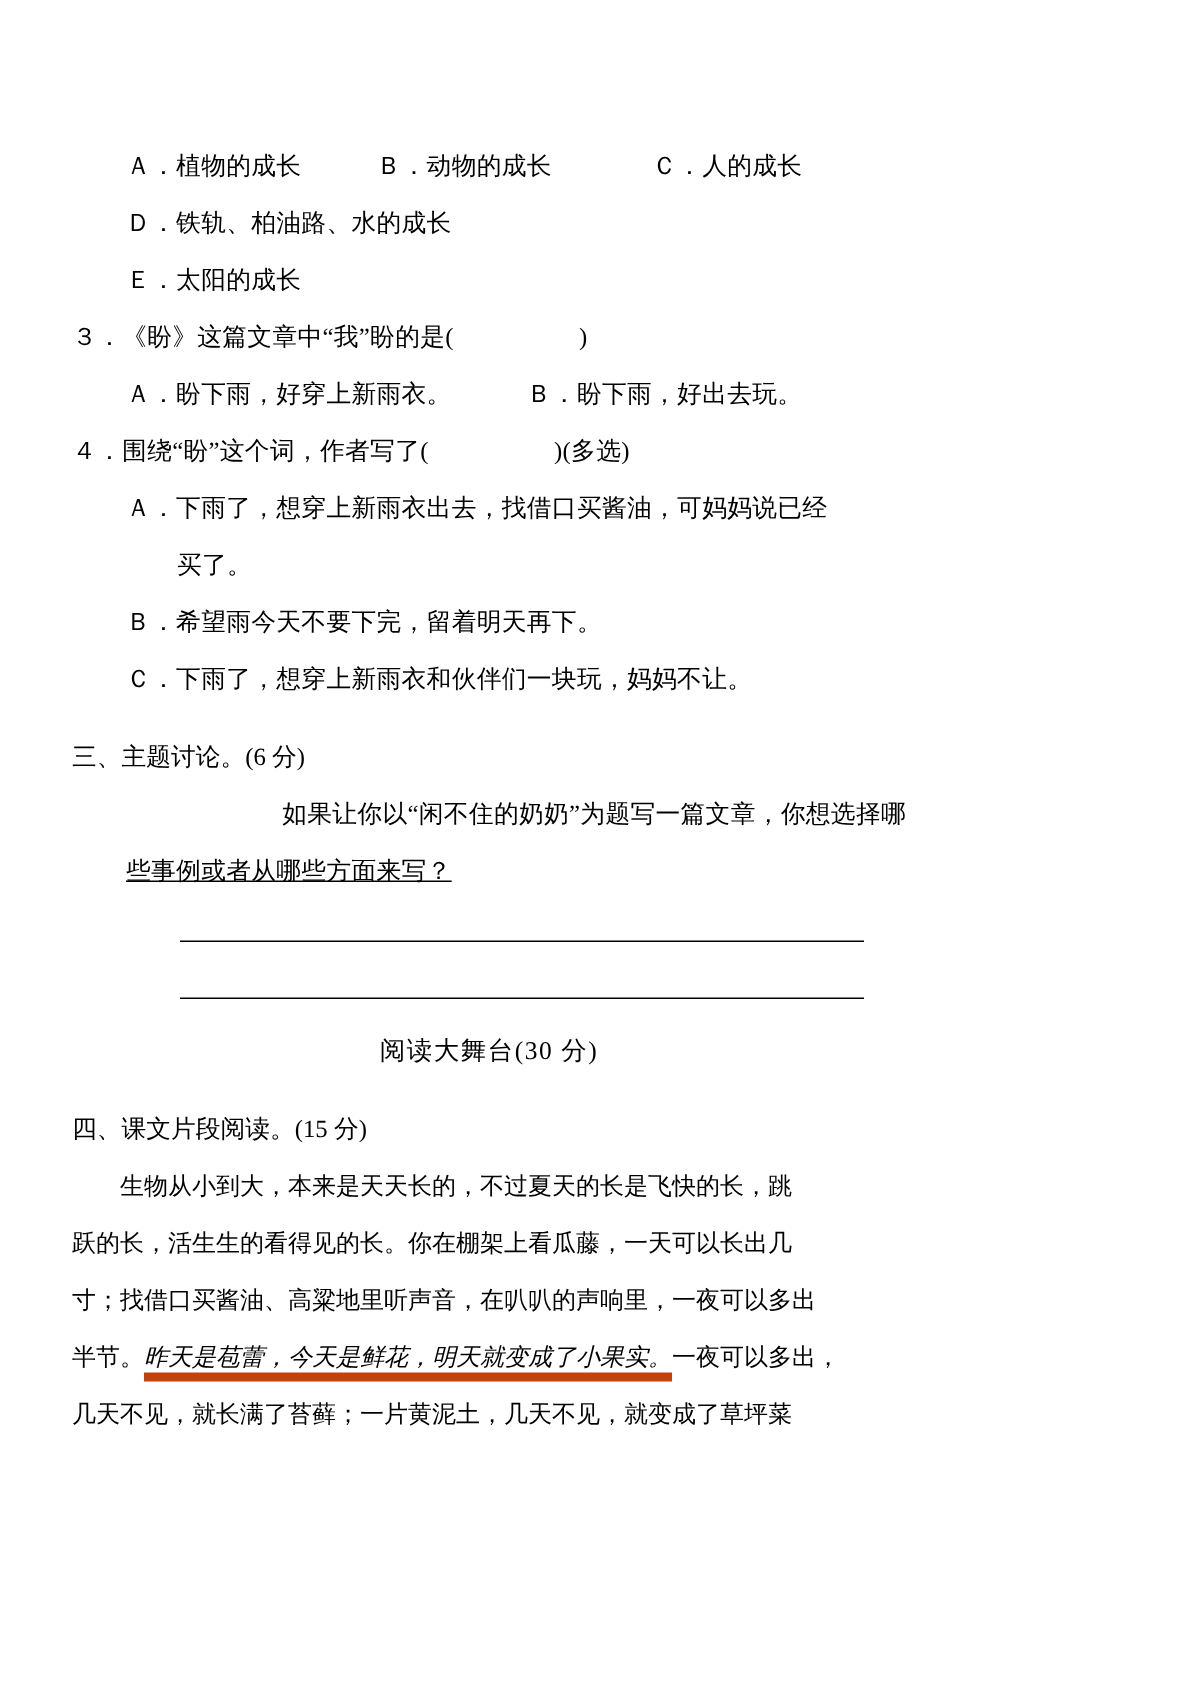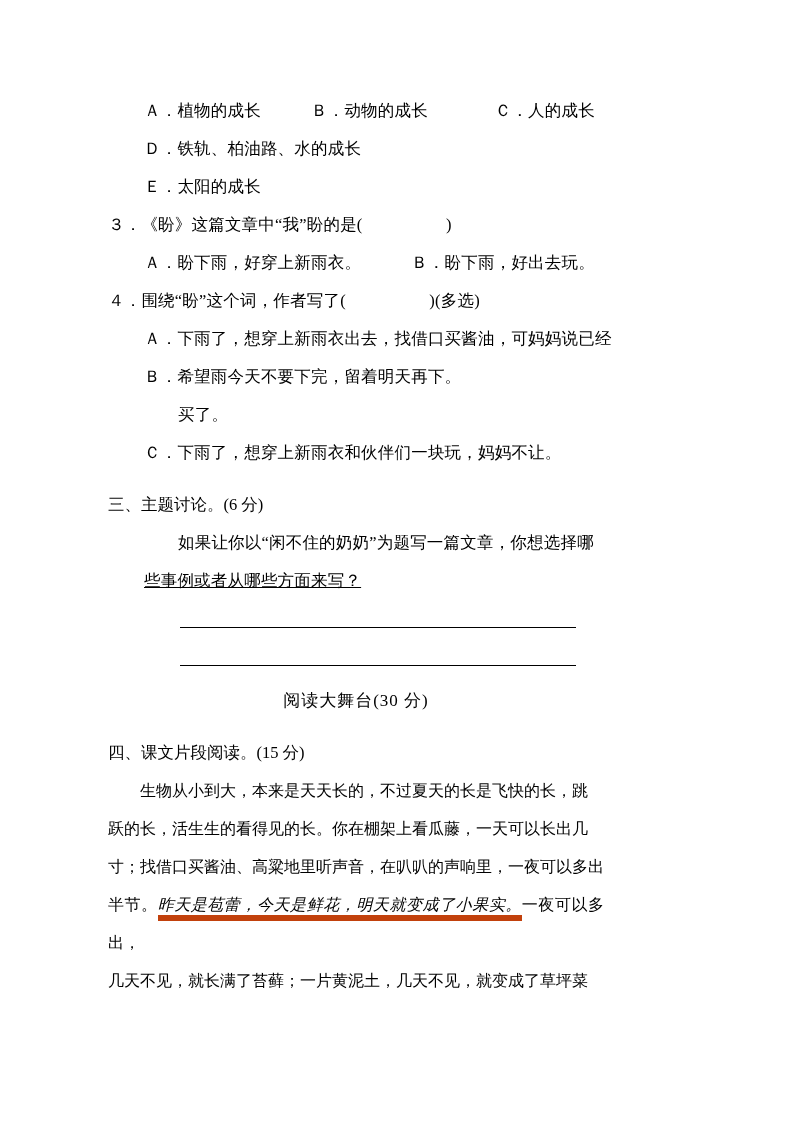--- a/index.html
+++ b/index.html
@@ -12,21 +12,21 @@
     background: #ffffff;
     font-family: "Liberation Serif", "DejaVu Serif", serif;
     color: #000000;
     overflow: hidden;
   }
   .page {
     position: relative;
     width: 712px;
     height: 1122px;
     box-sizing: border-box;
-    padding: 92px 108px 0 108px;
+    padding: 92px 108px 0 48px;
   }
   .line {
     font-size: 16.5px;
     line-height: 38px;
     white-space: nowrap;
     letter-spacing: 0.2px;
   }
   .opt-line {
     padding-left: 36px;
   }
@@ -41,20 +41,21 @@
     padding-left: 70px;
   }
   .section-head {
     font-size: 16.5px;
     line-height: 38px;
     margin-top: 14px;
     font-family: Liberation Serif, serif;
   }
   .para-indent {
     padding-left: 70px;
+    text-align: right;
   }
   .answer-rule {
     border-bottom: 1px solid #000;
     height: 0;
     margin: 0 14px 0 36px;
   }
   .rule-wrap {
     height: 38px;
     position: relative;
   }
@@ -98,22 +99,22 @@
 
   <div class="line opt-line">Ａ．植物的成长　　　Ｂ．动物的成长　　　　Ｃ．人的成长</div>
   <div class="line opt-line">Ｄ．铁轨、柏油路、水的成长</div>
   <div class="line opt-line">Ｅ．太阳的成长</div>
 
   <div class="line q-line">３．《盼》这篇文章中“我”盼的是(　　　　　)</div>
   <div class="line opt-line">Ａ．盼下雨，好穿上新雨衣。　　　Ｂ．盼下雨，好出去玩。</div>
 
   <div class="line q-line">４．围绕“盼”这个词，作者写了(　　　　　)(多选)</div>
   <div class="line opt-line">Ａ．下雨了，想穿上新雨衣出去，找借口买酱油，可妈妈说已经</div>
+  <div class="line indent-3" style="font-size:16.5px;line-height:38px;">买了。</div>
   <div class="line opt-line">Ｂ．希望雨今天不要下完，留着明天再下。</div>
-  <div class="line indent-3" style="font-size:16.5px;line-height:38px;">买了。</div>
   <div class="line opt-line">Ｃ．下雨了，想穿上新雨衣和伙伴们一块玩，妈妈不让。</div>
 
   <div class="section-head">三、主题讨论。(6 分)</div>
   <div class="line para-indent">如果让你以“闲不住的奶奶”为题写一篇文章，你想选择哪</div>
   <div class="line indent-2">些事例或者从哪些方面来写？</div>
 
   <div class="rule-wrap">
     <div class="answer-rule"></div>
   </div>
   <div class="rule-wrap">

